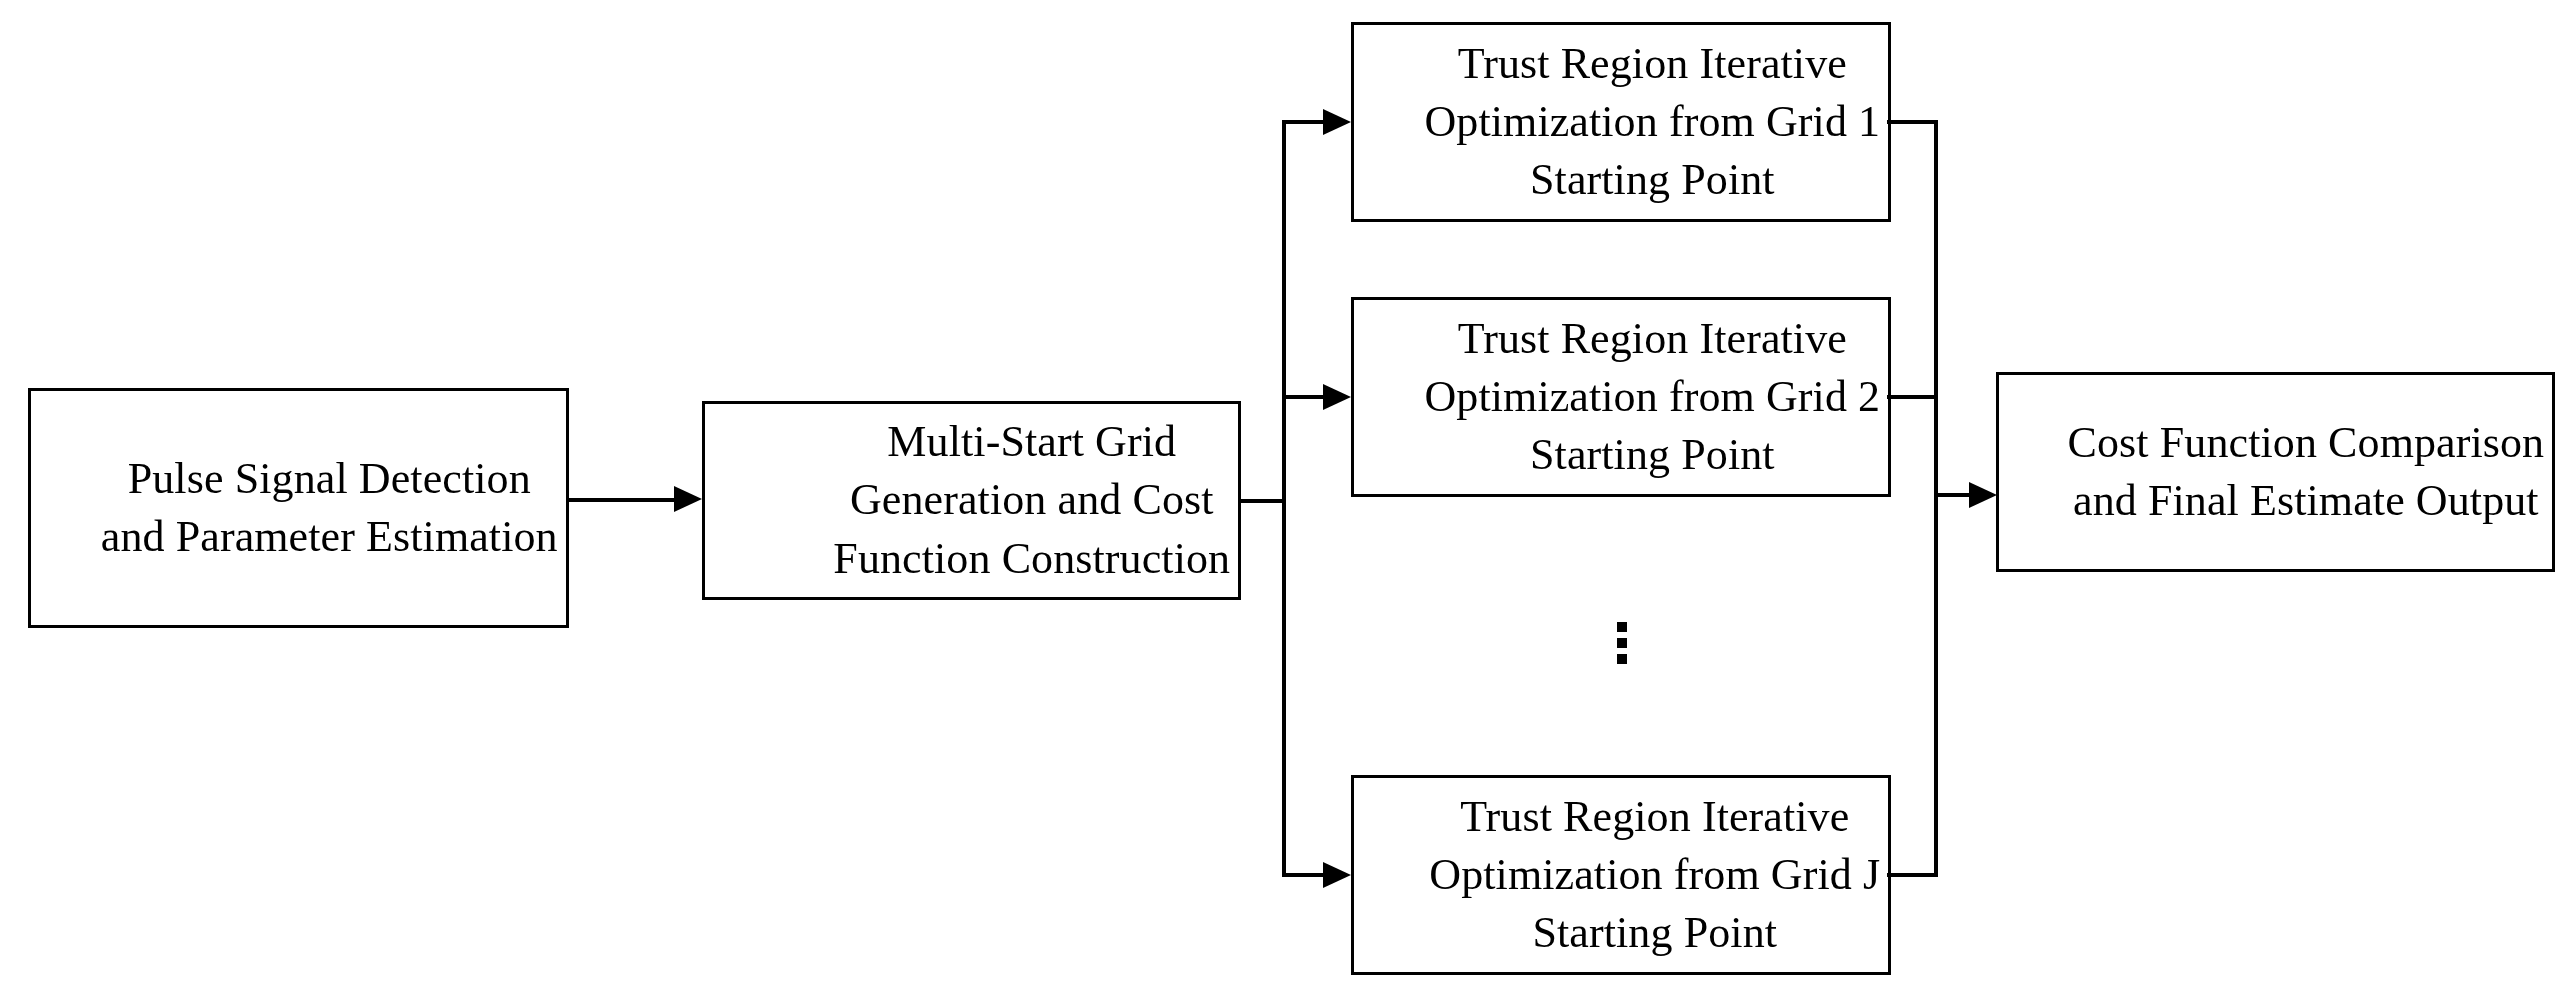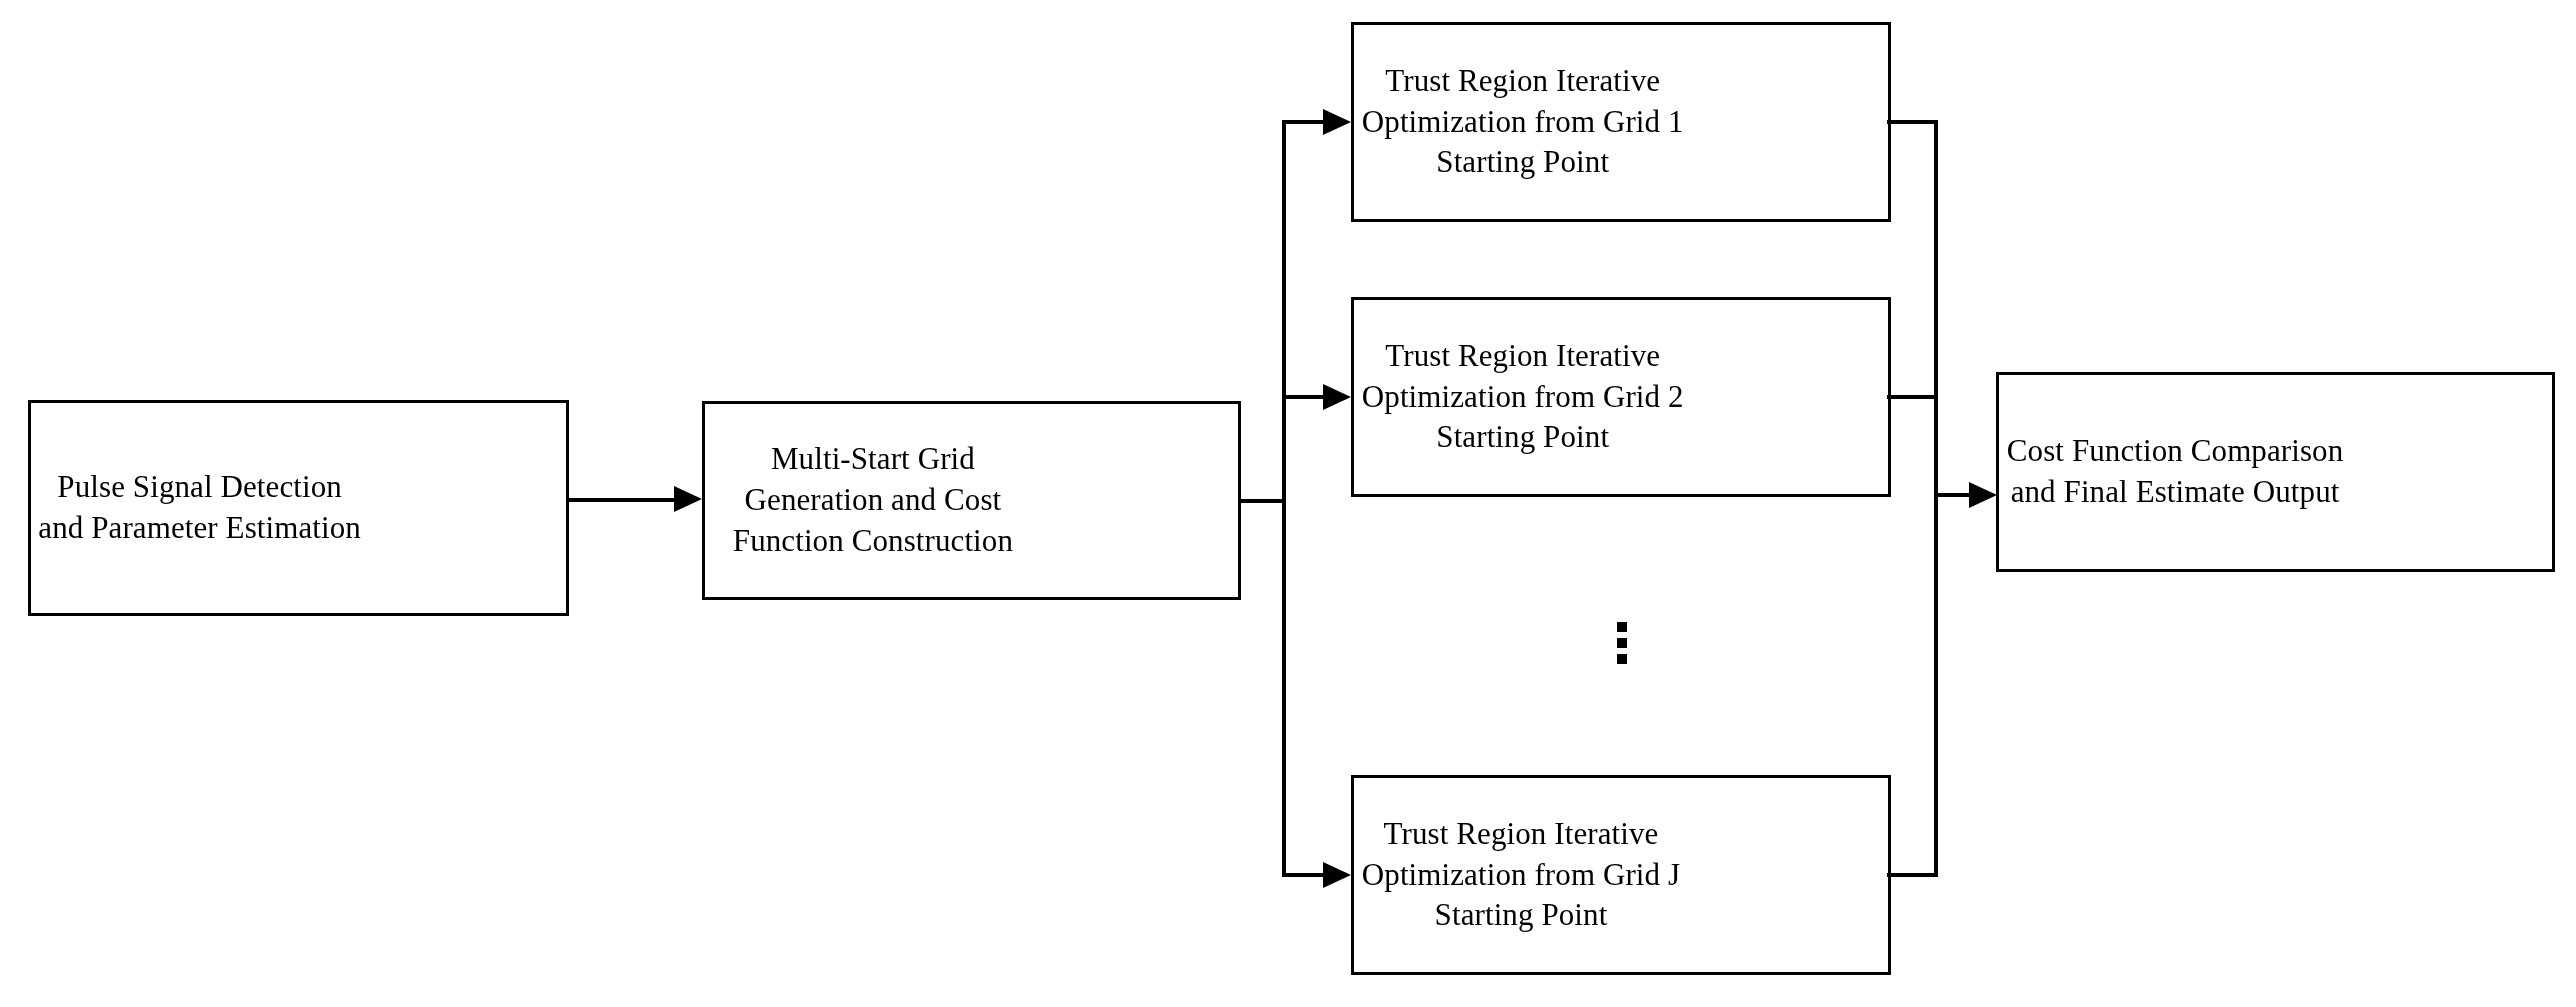--- a/index.html
+++ b/index.html
@@ -15,24 +15,24 @@
     overflow: hidden;
     font-family: "Liberation Serif", "DejaVu Serif", serif;
   }
   .node {
     position: absolute;
     box-sizing: border-box;
     border: 3.9px solid #000000;
     background: #ffffff;
     display: flex;
     align-items: center;
-    justify-content: flex-start;
+    justify-content: flex-end;
     text-align: center;
     color: #000000;
-    font-size: 31px;
+    font-size: 44px;
     line-height: 1.32;
     letter-spacing: 0.1px;
   }
   .node .node-text {
     display: block;
     padding: 0 7.8px;
     white-space: pre-line;
   }
   .conn {
     position: absolute;
@@ -60,21 +60,21 @@
     width: 10.2px;
     height: 10.2px;
     background: #000000;
   }
 </style>
 </head>
 <body>
 
 <div id="canvas">
 
-  <div class="node" style="left:27.5px; top:400px; width:541px; height:216px;">
+  <div class="node" style="left:27.5px; top:388px; width:541px; height:240px;">
     <span class="node-text">Pulse Signal Detection
 and Parameter Estimation</span>
   </div>
 
   <div class="conn conn-h" style="left:569px; top:498px; width:105px;"></div>
   <div class="arrowhead" style="left:674px; top:486px;"></div>
 
   <div class="node" style="left:702px; top:401px; width:539px; height:199px;padding-left:20px;">
     <span class="node-text">Multi-Start Grid
 Generation and Cost

